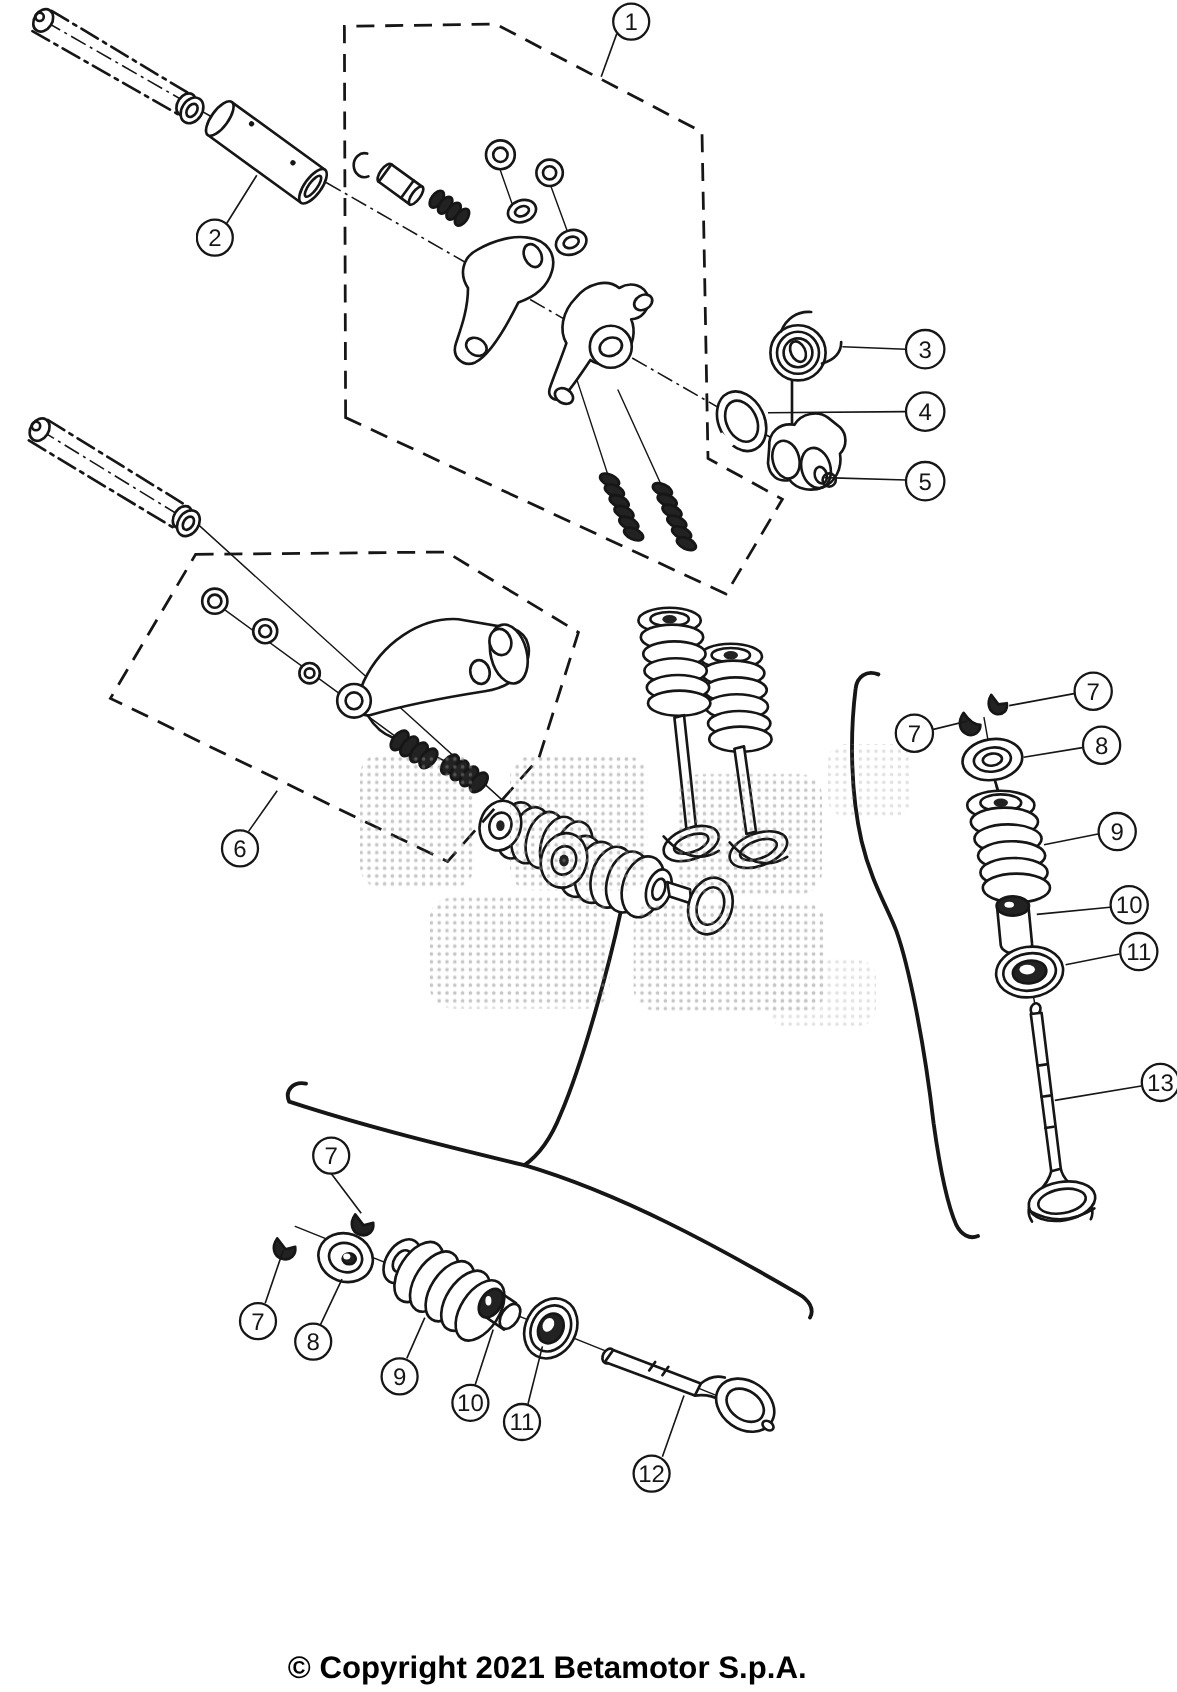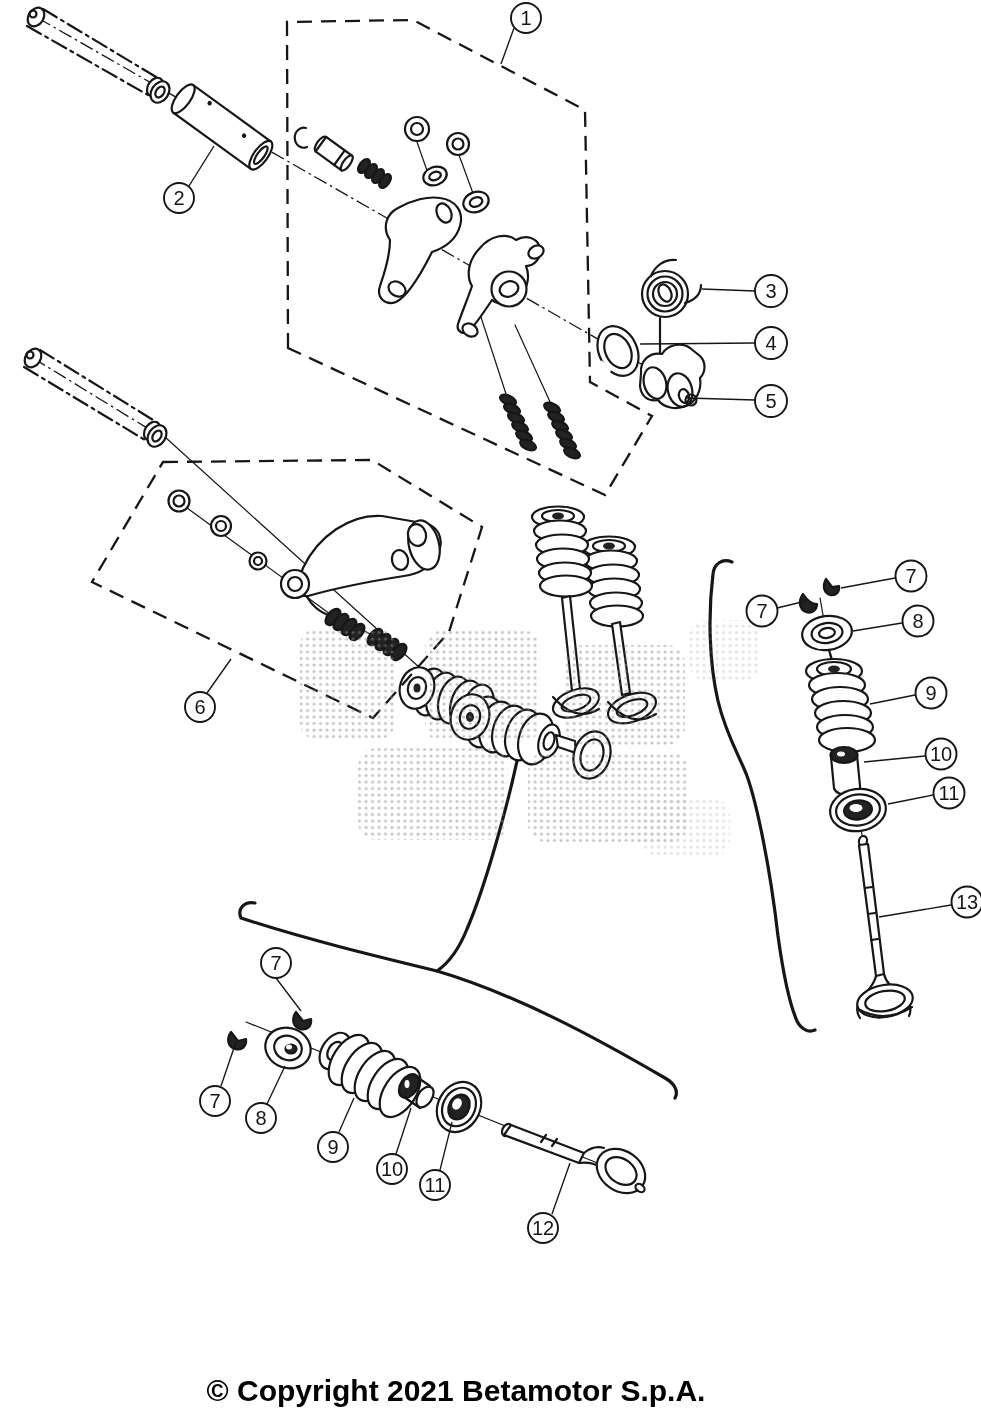--- a/index.html
+++ b/index.html
@@ -1,20 +1,20 @@
 <!DOCTYPE html>
 <html><head>
 <meta charset="utf-8">
 <style>
   html,body{margin:0;padding:0;background:#fff;}
   .stage{position:relative;width:981px;height:1410px;background:#fff;overflow:hidden;
          font-family:"Liberation Sans",sans-serif;}
   .stage svg{position:absolute;left:0;top:0;}
   .copyright{position:absolute;left:0;top:1374px;width:912px;text-align:center;
-             font-family:"Liberation Sans",sans-serif;font-size:30px;font-weight:bold;color:#000;}
+             font-family:"Liberation Sans",sans-serif;font-size:26px;font-weight:bold;color:#000;}
   
   #artwork path,#artwork line,#artwork circle,#artwork ellipse,#artwork polyline{
       vector-effect:none;}
   .ink{stroke:#161616;fill:none;stroke-width:2.2;stroke-linecap:round;stroke-linejoin:round;}
   .wfill{fill:#ffffff;}
   .dkfill{fill:#222222;}
   .thin{stroke-width:1.2;}
   .cl{stroke:#161616;fill:none;stroke-width:1.3;stroke-dasharray:14 4 2.5 4;}
   .dash{stroke:#161616;fill:none;stroke-width:2.3;stroke-dasharray:15 9;stroke-linecap:butt;}
   .brace{stroke:#161616;fill:none;stroke-width:3.2;stroke-linecap:round;}

